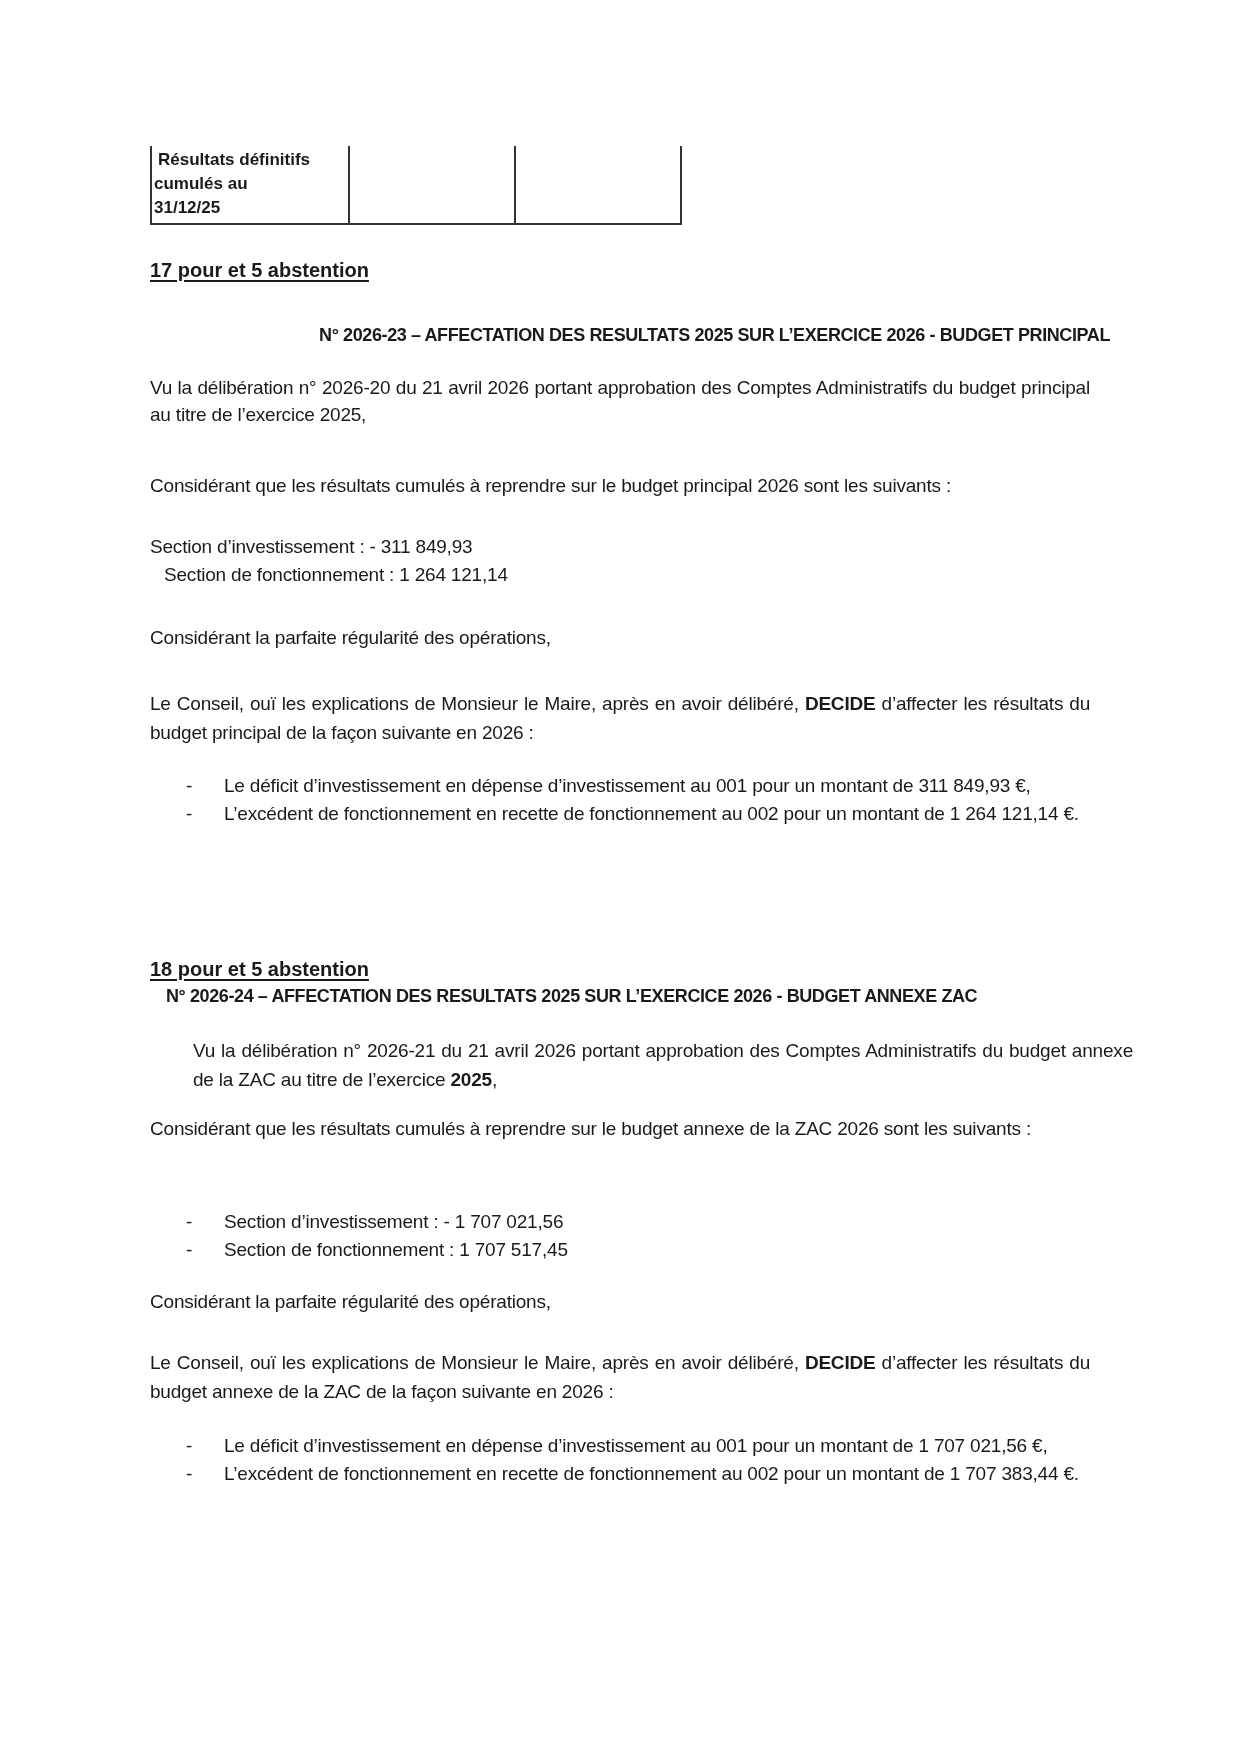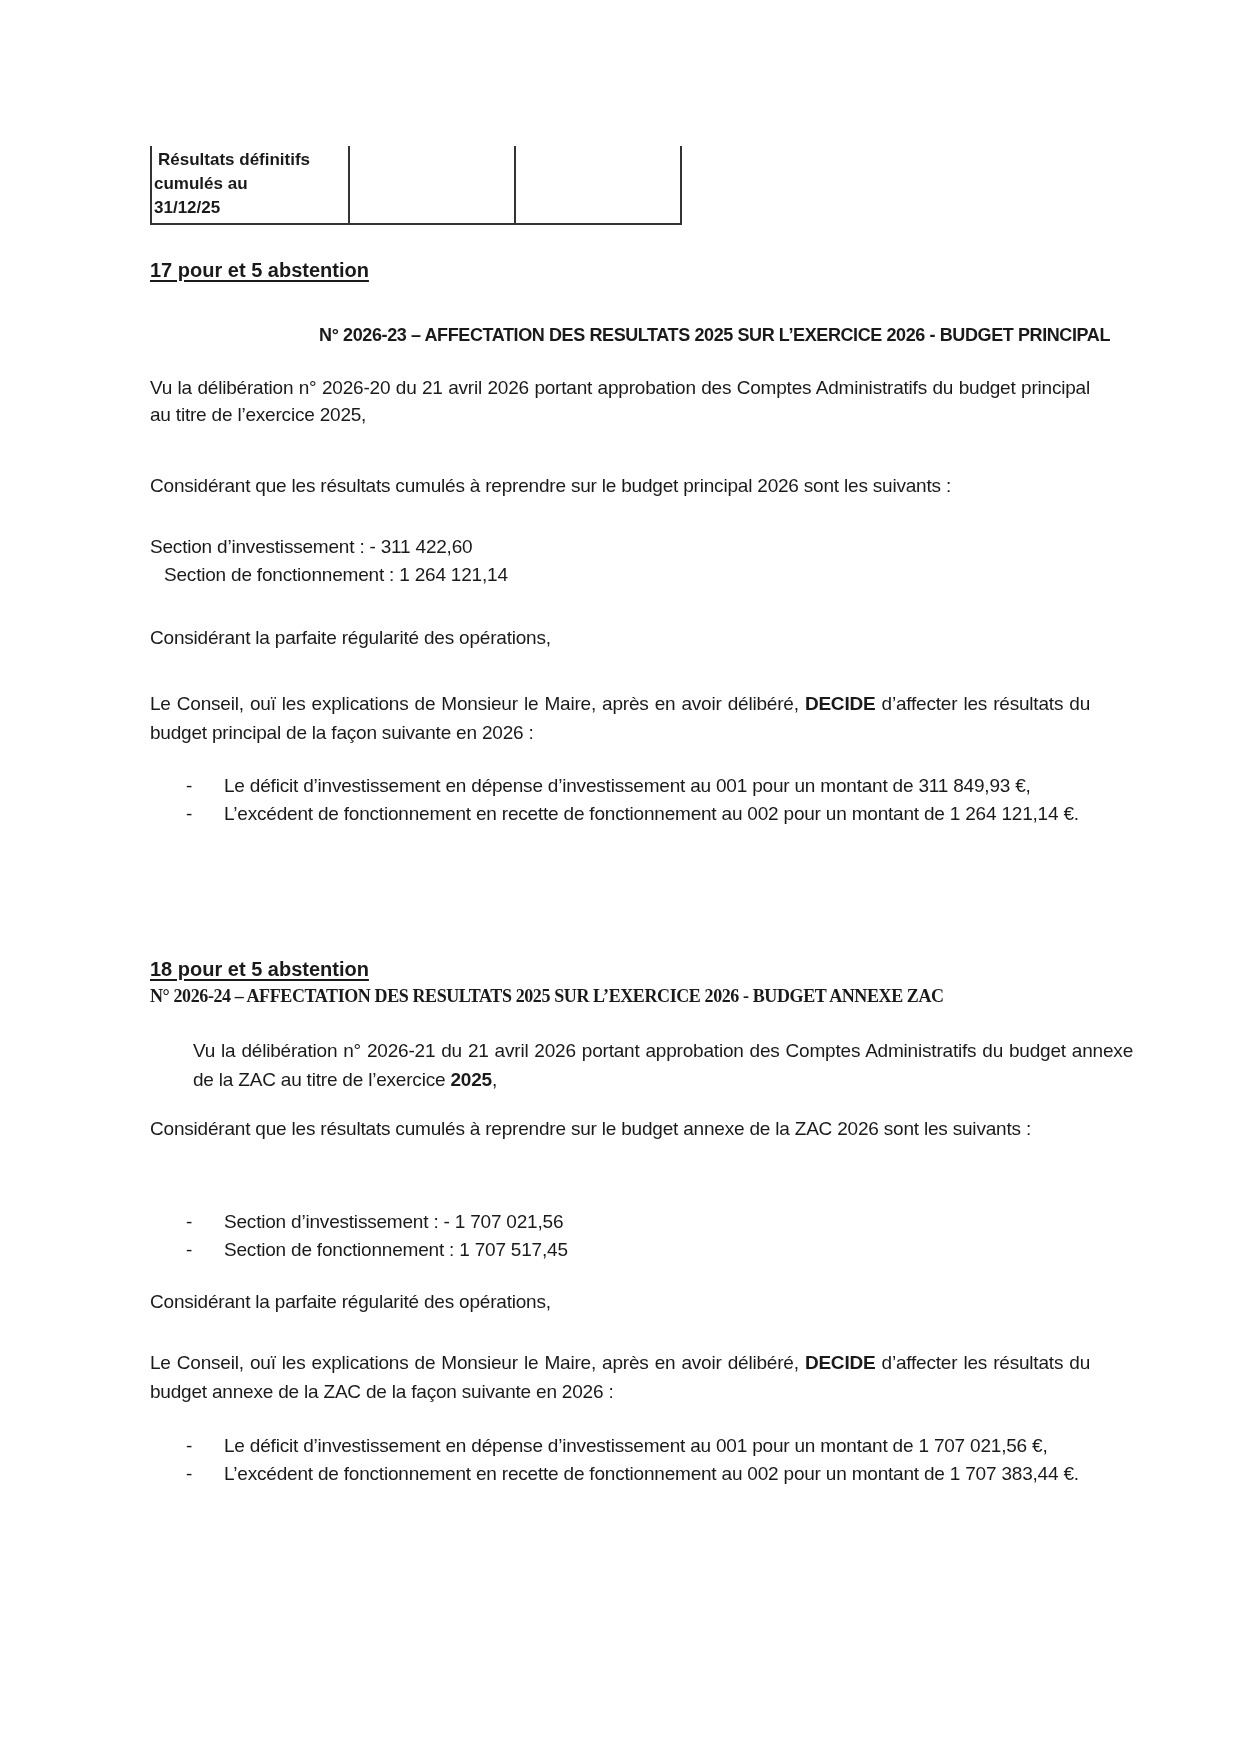--- a/index.html
+++ b/index.html
@@ -45,21 +45,21 @@
   </div>
 
   <div class="abs vote" style="left:150px; top:259px;">17 pour et 5 abstention</div>
 
   <div class="abs heading" style="left:150px; top:325px; width:960px;text-align:right;">N° 2026-23 – AFFECTATION DES RESULTATS 2025 SUR L’EXERCICE 2026 - BUDGET PRINCIPAL</div>
 
   <div class="abs txt justify" style="left:150px; top:374px; width:940px; line-height:27px;">Vu la délibération n° 2026-20 du 21 avril 2026 portant approbation des Comptes Administratifs du budget principal au titre de l’exercice 2025,</div>
 
   <div class="abs txt" style="left:150px; top:474px; width:960px;">Considérant que les résultats cumulés à reprendre sur le budget principal 2026 sont les suivants :</div>
 
-  <div class="abs txt" style="left:150px; top:535px;">Section d’investissement : - 311 422,60</div>
+  <div class="abs txt" style="left:150px; top:535px;">Section d’investissement : - 311 849,93</div>
   <div class="abs txt" style="left:164px; top:563px;">Section de fonctionnement : 1 264 121,14</div>
 
   <div class="abs txt" style="left:150px; top:626px;">Considérant la parfaite régularité des opérations,</div>
 
   <div class="abs txt justify" style="left:150px; top:689px; width:940px; line-height:29px;">
     <span>Le Conseil, ouï les explications de Monsieur le Maire, après en avoir délibéré, </span><span class="bold">DECIDE</span><span> d’affecter les résultats du budget principal de la façon suivante en 2026 :</span>
   </div>
 
   <ul class="dash abs txt" style="left:150px; top:773px; width:940px;">
     <li class="justify" style="line-height:26px; margin-bottom:2px;">
@@ -67,21 +67,21 @@
       <span>Le déficit d’investissement en dépense d’investissement au 001 pour un montant de 311 849,93 €,</span>
     </li>
     <li class="justify" style="line-height:26px;">
       <span class="bullet">-</span>
       <span>L’excédent de fonctionnement en recette de fonctionnement au 002 pour un montant de 1 264 121,14 €.</span>
     </li>
   </ul>
 
   <div class="abs vote" style="left:150px; top:919px;margin-top:39px;">18 pour et 5 abstention</div>
 
-  <div class="abs heading" style="left:150px; top:986px; width:960px;font-family:Liberation Serif, serif;">N° 2026-24 – AFFECTATION DES RESULTATS 2025 SUR L’EXERCICE 2026 - BUDGET ANNEXE ZAC</div>
+  <div class="abs heading" style="left:166px; top:986px; width:960px;">N° 2026-24 – AFFECTATION DES RESULTATS 2025 SUR L’EXERCICE 2026 - BUDGET ANNEXE ZAC</div>
 
   <div class="abs txt justify" style="left:150px; top:1036px; width:940px; line-height:29px;margin-left:43px;">
     <span>Vu la délibération n° 2026-21 du 21 avril 2026 portant approbation des Comptes Administratifs du budget annexe de la ZAC au titre de l’exercice </span><span class="bold">2025</span><span>,</span>
   </div>
 
   <div class="abs txt justify" style="left:150px; top:1114px; width:940px; line-height:29px;">Considérant que les résultats cumulés à reprendre sur le budget annexe de la ZAC 2026 sont les suivants :</div>
 
   <ul class="dash abs txt" style="left:150px; top:1208px; width:940px;">
     <li style="line-height:28px;">
       <span class="bullet">-</span>

